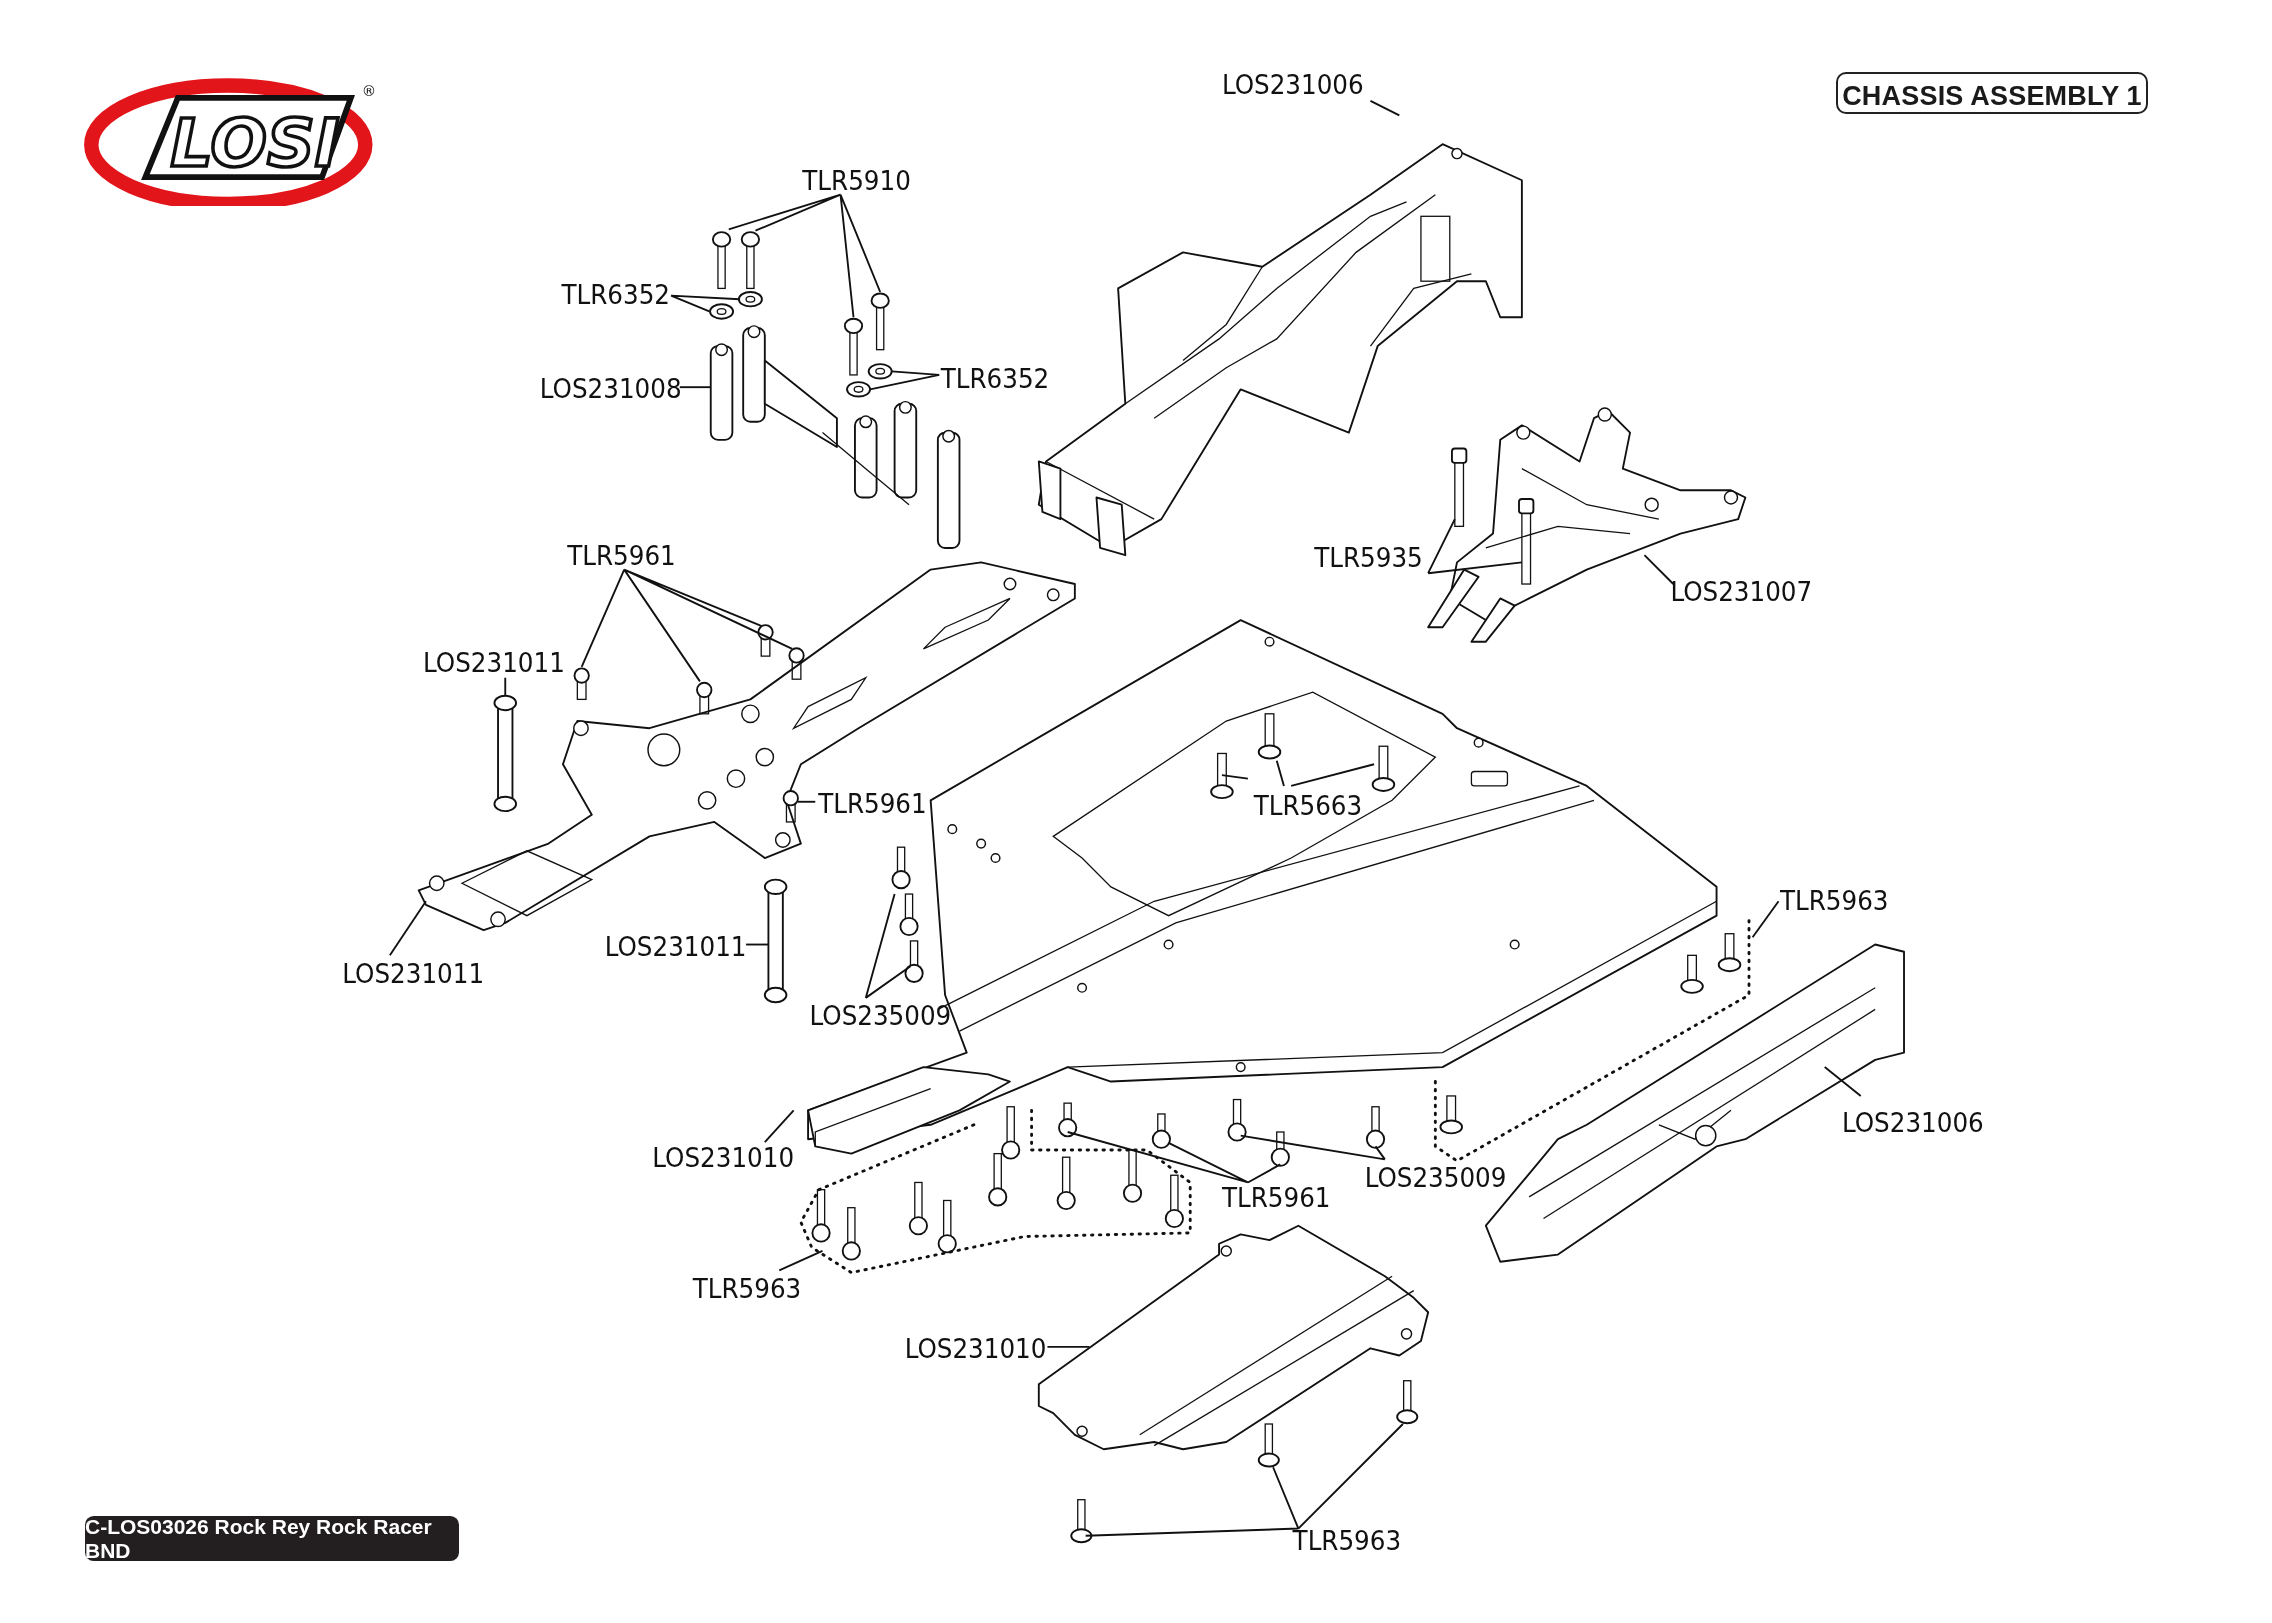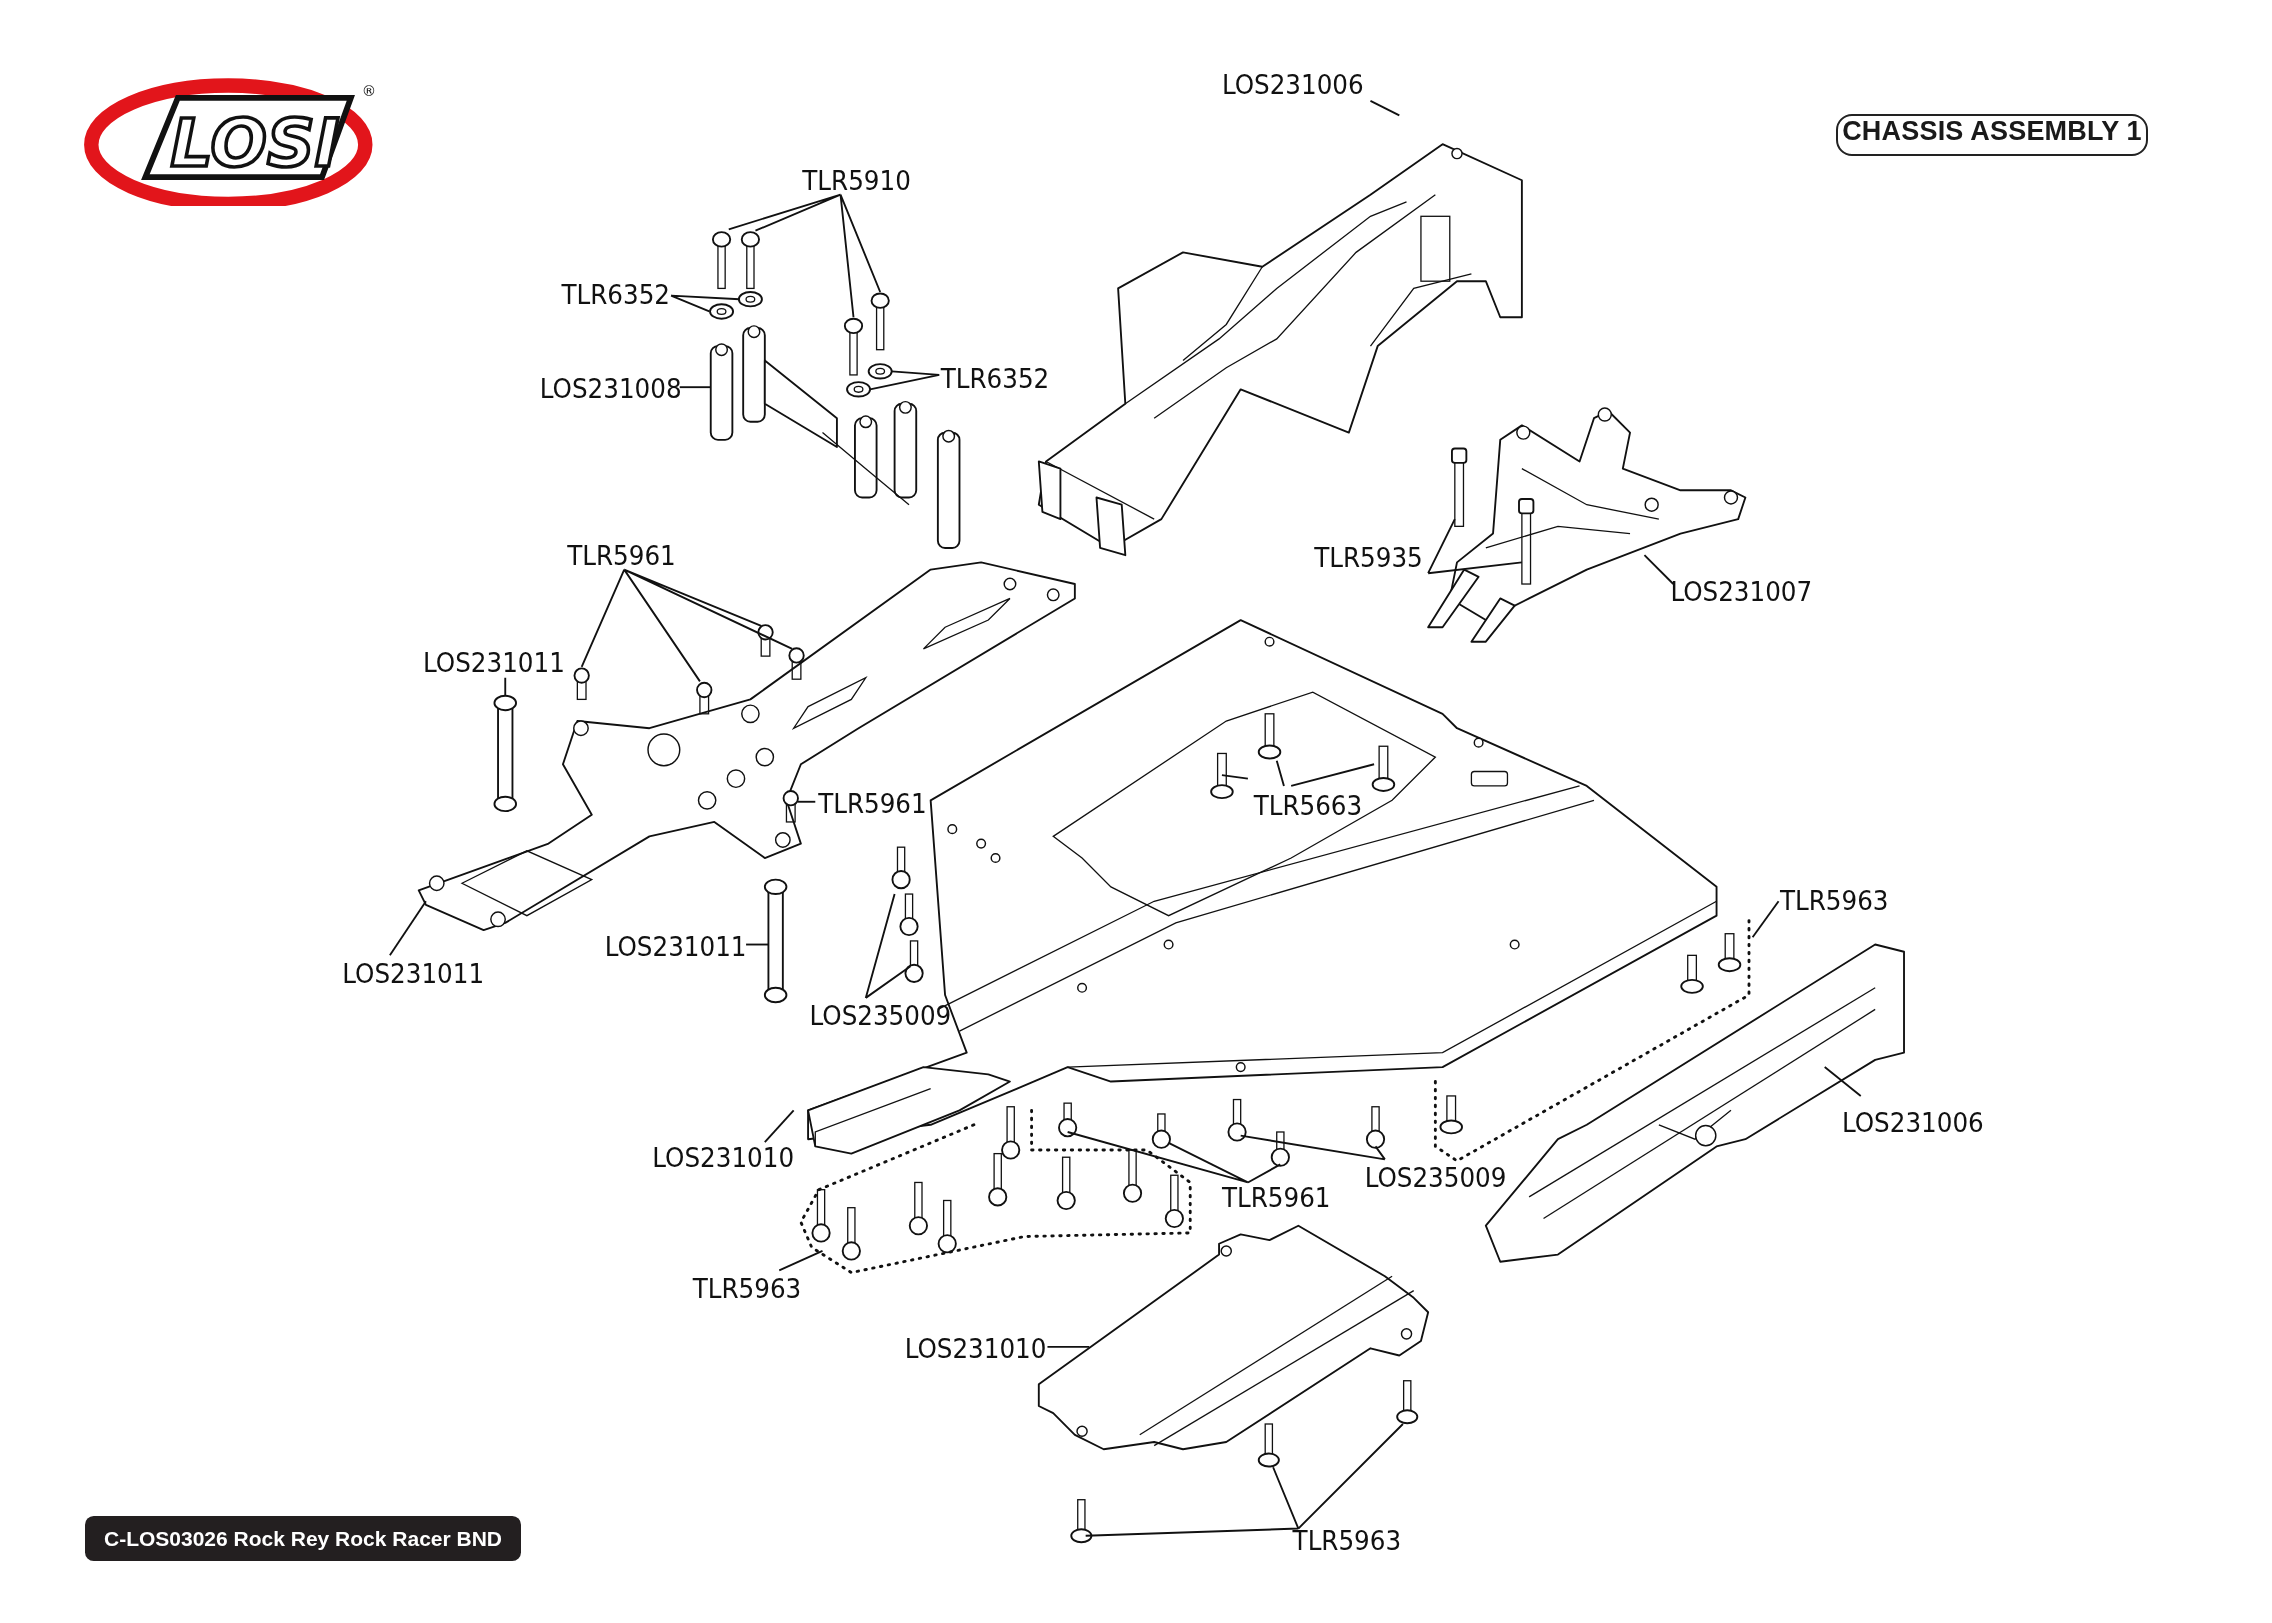--- a/index.html
+++ b/index.html
@@ -4,23 +4,23 @@
 <style>
   html, body { margin: 0; padding: 0; background: #ffffff; }
   body { width: 2273px; height: 1623px; position: relative; overflow: hidden; font-family: "Liberation Sans", sans-serif; }
   #canvas { position: absolute; left: 0; top: 0; width: 2273px; height: 1623px; }
   .part { fill: #ffffff; stroke: #111111; stroke-width: 2.6; stroke-linejoin: round; }
   .part-thin { fill: none; stroke: #111111; stroke-width: 1.8; }
   .hole { fill: #ffffff; stroke: #111111; stroke-width: 2; }
   .leader { fill: none; stroke: #111111; stroke-width: 2.6; }
   .dotted { fill: none; stroke: #111111; stroke-width: 4; stroke-dasharray: 2 9; stroke-linecap: round; }
   .callout { font-family: "DejaVu Sans Condensed", "DejaVu Sans", sans-serif; font-size: 38px; fill: #111111; font-stretch: condensed; }
-  .title-box { position: absolute; left: 1836px; top: 72px; width: 312px; height: 42px; border: 2.2px solid #222; border-radius: 16px; box-sizing: border-box; display: flex; align-items: flex-start; justify-content: center; margin-top: 42px; }
+  .title-box { position: absolute; left: 1836px; top: 72px; width: 312px; height: 42px; border: 2.2px solid #222; border-radius: 10px; box-sizing: border-box; display: flex; align-items: flex-end; justify-content: center; }
   .title-text { font-family: "Liberation Sans", sans-serif; font-weight: bold; font-size: 27px; color: #1a1a1a; letter-spacing: 0.2px; }
-  .footer-box { position: absolute; left: 85px; top: 1516px; width: 436px; height: 45px; background: #231f20; border-radius: 8.7px; display: flex; align-items: center; justify-content: center; }
+  .footer-box { position: absolute; left: 85px; top: 1516px; width: 374px; height: 45px; background: #231f20; border-radius: 8.7px; display: flex; align-items: center; justify-content: center; }
   .footer-text { font-family: "Liberation Sans", sans-serif; font-weight: bold; font-size: 21px; color: #ffffff; }
   .logo { position: absolute; left: 84px; top: 69px; width: 303px; height: 137px; }
 </style>
 </head>
 <body>
 
 <svg id="canvas" viewBox="0 0 3151 2251" xmlns="http://www.w3.org/2000/svg">
 
   <g>
     <path class="part" d="M1440,700 L1450,640 L1560,560 L1550,400 L1640,350 L1750,370 L1900,270 L2000,200 L2110,250 L2110,440 L2080,440 L2060,390 L2020,390 L1910,480 L1870,600 L1720,540 L1610,720 L1540,760 Z"></path>

